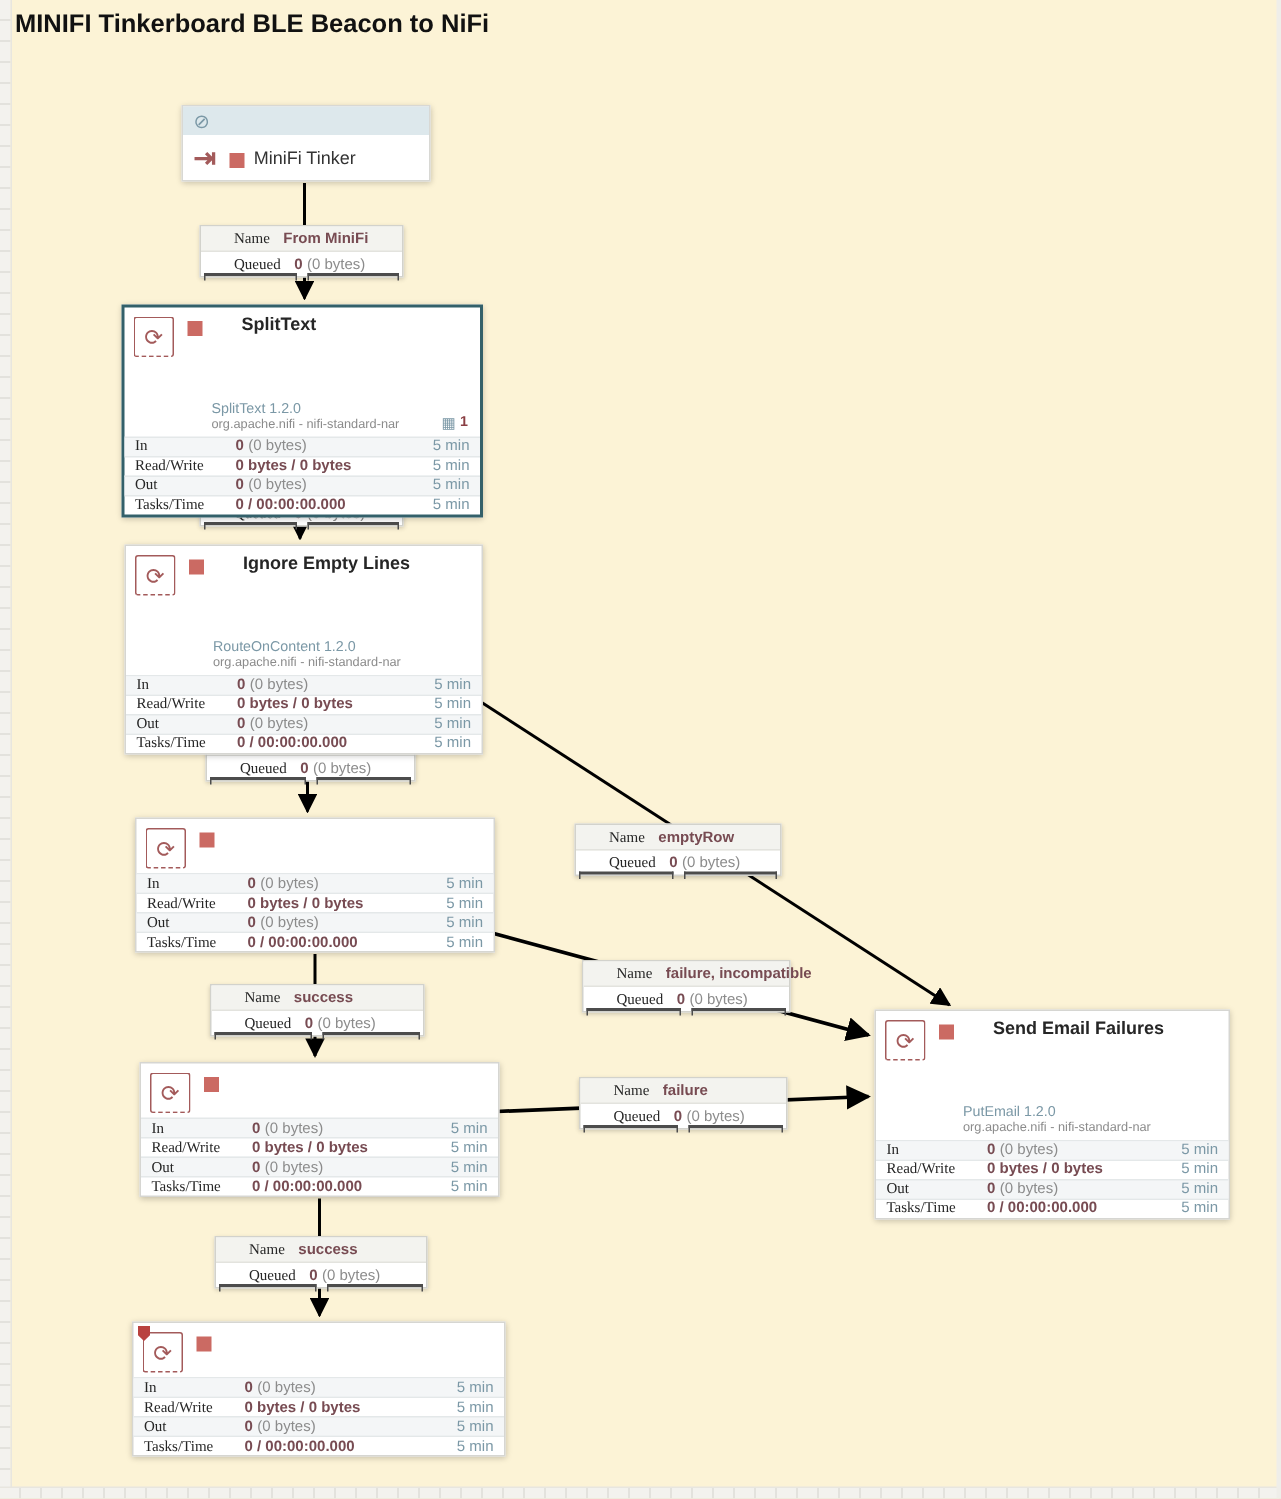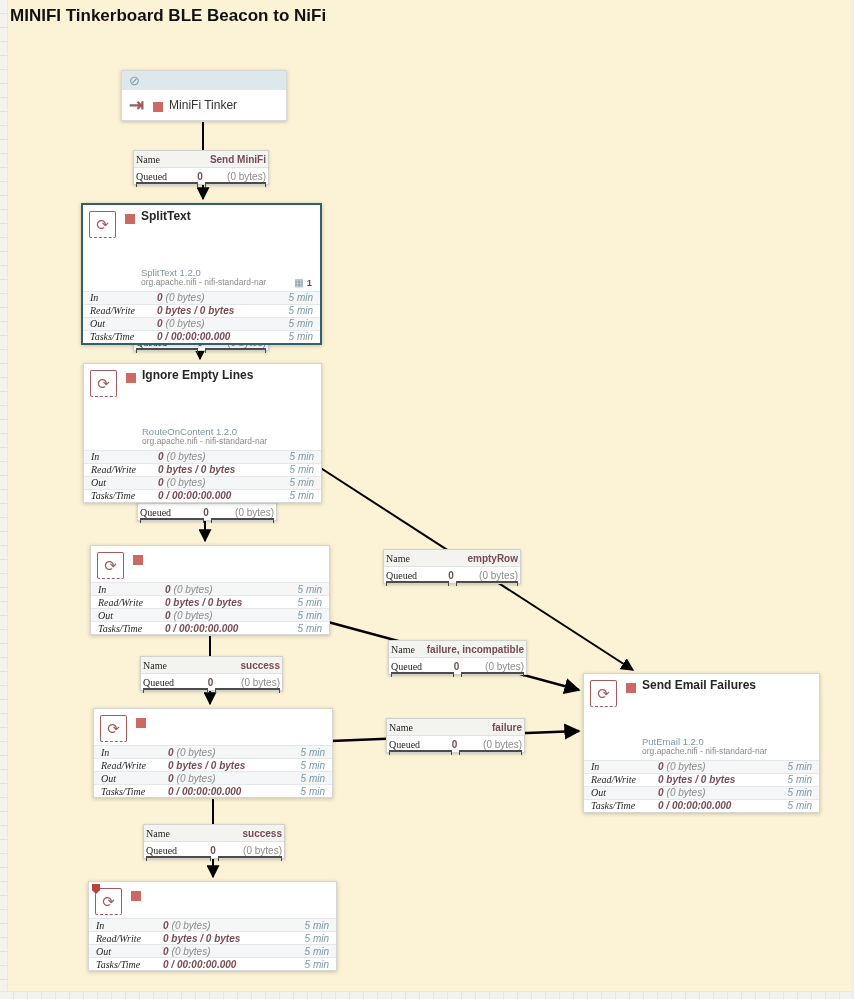--- a/index.html
+++ b/index.html
@@ -32,39 +32,39 @@
         box-shadow:0 1px 4px rgba(0,0,0,.22);}
   .proc.selected{border:2px solid #33606a;}
   .proc-head{position:relative;display:flex;padding:5px 6px 3px 6px;}
   .proc-icon{position:relative;width:25px;height:25px;border:1px solid #a35a5a;border-bottom-style:dashed;
         border-radius:2px;display:flex;align-items:center;justify-content:center;
         color:#a35a5a;font-size:15px;flex:0 0 auto;margin-top:1px;}
   .shield{position:absolute;left:-4px;top:-5px;width:8px;height:10px;background:#b9423f;
         clip-path:polygon(0 0,100% 0,100% 62%,50% 100%,0 62%);}
   .stop-square{width:10px;height:10px;background:#cb6a63;margin:4px 6px 0 9px;flex:0 0 auto;}
   .proc-titles{line-height:1.16;min-width:0;}
-  .proc-title{font-size:12px;font-weight:bold;color:#262626;white-space:nowrap;}
+  .proc-title{font-size:12px;font-weight:bold;color:#262626;white-space:nowrap;margin-left:20px;}
   .proc-type{font-size:9.5px;color:#7b98a6;white-space:nowrap;margin-top:43px;}
   .proc-bundle{font-size:8.5px;color:#8b8b8b;white-space:nowrap;}
   .proc-badge{position:absolute;right:8px;bottom:3px;font-size:9.5px;font-weight:bold;color:#8a3f44;
         display:flex;align-items:center;}
   .grid-icon{color:#7b98a6;font-size:10px;margin-right:3px;font-weight:normal;}
-  .rows{border-top:1px solid #e4e8e9;font-style:italic;}
+  .rows{border-top:1px solid #e4e8e9;}
   .row{display:flex;align-items:center;height:12px;padding:0 7px;font-size:10px;}
   .row + .row{border-top:1px solid #e4e8e9;}
   .row:nth-child(odd){background:#f4f6f7;}
   .rlabel{font-family:"Liberation Serif",serif;color:#262626;width:67px;flex:0 0 auto;}
   .rstrong{font-weight:bold;color:#774b52;white-space:nowrap;}
   .rmuted{color:#8c8c8c;margin-left:3px;white-space:nowrap;}
   .rwin{margin-left:auto;color:#7b98a6;}
 
   
   .conn{position:absolute;background:#fff;border:1px solid #d2d2cc;z-index:2;font-size:10px;
         box-shadow:0 1px 3px rgba(0,0,0,.2);}
-  .conn-row{display:flex;align-items:center;height:16px;padding:0 2px;justify-content:space-between;}
+  .conn-row{display:flex;align-items:center;height:16px;padding:0 22px;}
   .conn-row.namerow{background:#f3f3ef;border-bottom:1px solid #e3e3de;}
   .conn-label{font-family:"Liberation Serif",serif;color:#262626;margin-right:9px;}
   .conn-name-val{font-weight:bold;color:#774b52;white-space:nowrap;}
   .conn-bars{position:absolute;left:2px;right:2px;bottom:-3px;display:flex;gap:7px;}
   .conn-bars div{flex:1;height:3px;border-top:2px solid #4c4c4c;
         border-left:1px solid #4c4c4c;border-right:1px solid #4c4c4c;}
 </style>
 </head>
 <body>
 
@@ -98,21 +98,21 @@
     <div class="port-body">
       <span class="port-icon">⇥</span>
       <span class="stop-square"></span>
       <span class="port-name">MiniFi Tinker</span>
     </div>
   </div>
 
   <div class="conn" style="left:133px;top:150px;width:134px;">
     <div class="conn-row namerow">
         <span class="conn-label">Name</span>
-        <span class="conn-name-val">Send MiniFi</span>
+        <span class="conn-name-val">From MiniFi</span>
       </div>
     <div class="conn-row">
         <span class="conn-label">Queued</span>
         <span class="rstrong">0</span>
         <span class="rmuted">(0 bytes)</span>
       </div>
     <div class="conn-bars">
         <div></div>
         <div></div>
       </div>

